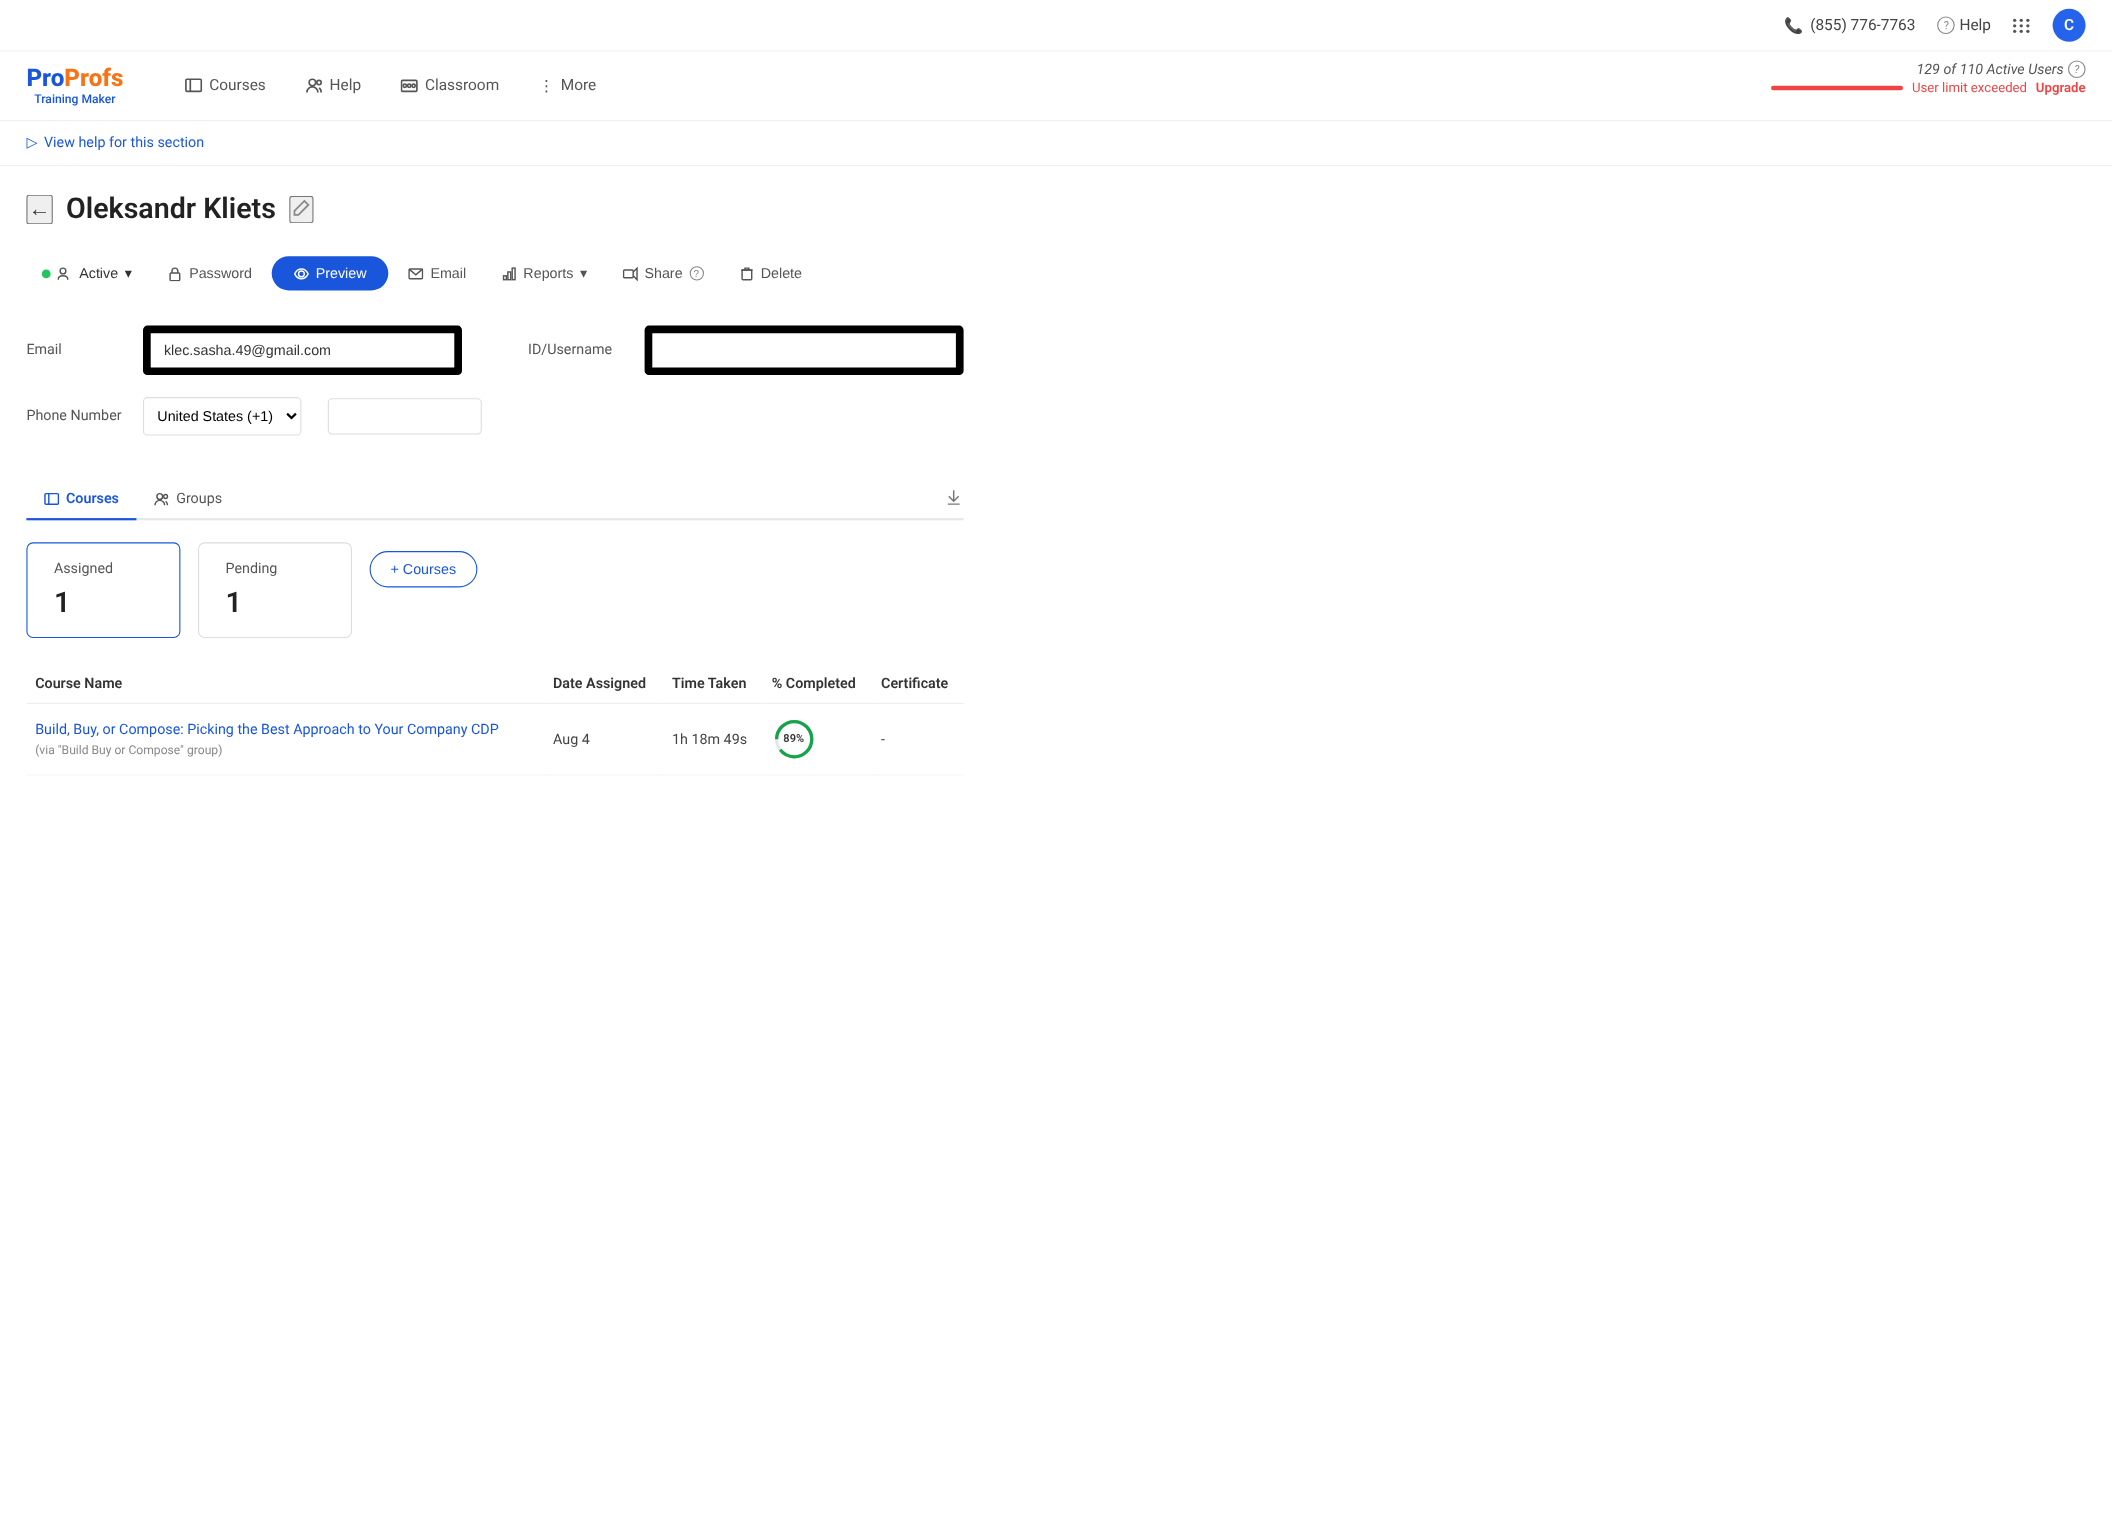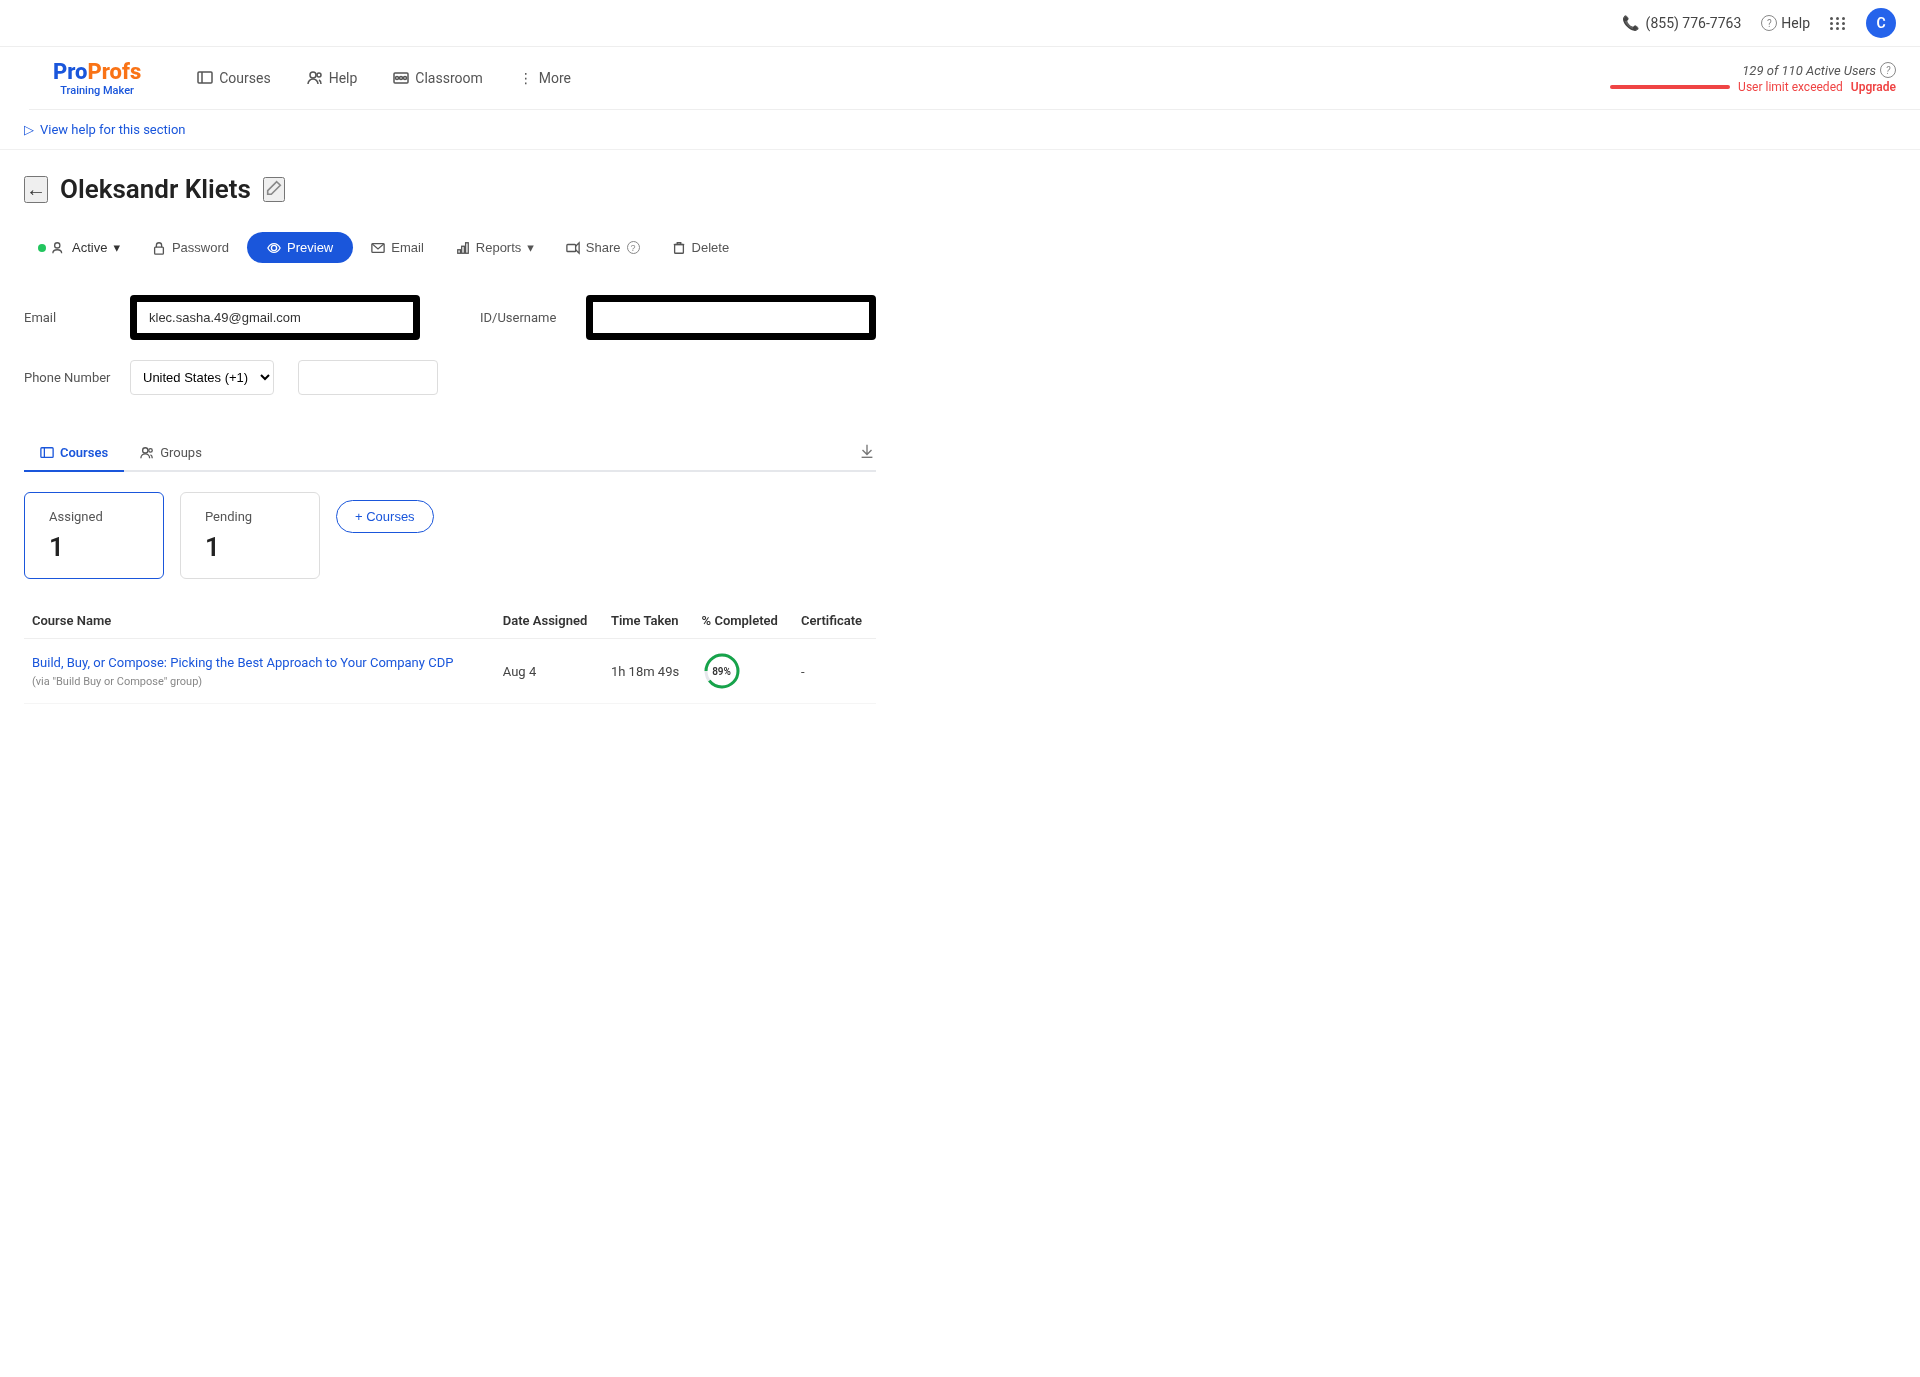--- a/index.html
+++ b/index.html
@@ -6,21 +6,21 @@
     body { font-family: -apple-system, BlinkMacSystemFont, 'Segoe UI', Roboto, sans-serif; background: #fff; color: #333; font-size: 14px; }
 
     
     .top-bar { display: flex; align-items: center; justify-content: flex-end; padding: 8px 24px; border-bottom: 1px solid #eee; gap: 20px; background: #fff; }
     .top-bar-phone { display: flex; align-items: center; gap: 6px; color: #444; font-size: 14px; }
     .top-bar-help { display: flex; align-items: center; gap: 4px; color: #444; font-size: 14px; }
     .top-bar-grid { color: #555; font-size: 18px; cursor: pointer; }
     .top-bar-avatar { width: 30px; height: 30px; background: #2563eb; border-radius: 50%; color: #fff; display: flex; align-items: center; justify-content: center; font-size: 14px; font-weight: 600; }
 
     
-    .nav { display: flex; align-items: center; padding: 0 24px; border-bottom: 1px solid #eee; background: #fff; margin-left: 29px; }
+    .nav { display: flex; padding: 0 24px; border-bottom: 1px solid #eee; background: #fff; }
     .logo { margin-right: 40px; padding: 12px 0; }
     .logo-pro { color: #1a56db; font-size: 22px; font-weight: 800; }
     .logo-profs { color: #f97316; font-size: 22px; font-weight: 800; }
     .logo-subtitle { color: #1a56db; font-size: 11px; text-align: center; font-weight: 500; }
     .nav-items { display: flex; align-items: center; gap: 4px; flex: 1; }
     .nav-item { display: flex; align-items: center; gap: 6px; padding: 20px 16px; color: #555; font-size: 14px; cursor: pointer; text-decoration: none; white-space: nowrap; }
     .nav-item svg { width: 16px; height: 16px; }
     .nav-right { display: flex; flex-direction: column; align-items: flex-end; margin-left: auto; padding: 8px 0; }
     .active-users { font-size: 13px; color: #555; display: flex; align-items: center; gap: 4px; font-style: italic; }
     .user-limit-row { display: flex; align-items: center; gap: 8px; margin-top: 2px; }
@@ -47,21 +47,21 @@
     .action-btn.active-btn { color: #333; }
     .action-btn.preview-btn { background: #1a56db; color: #fff; border-radius: 20px; padding: 8px 20px; }
     .active-dot { width: 8px; height: 8px; background: #22c55e; border-radius: 50%; display: inline-block; }
 
     
     .form-grid { display: grid; grid-template-columns: 1fr 1fr; gap: 20px 60px; margin-bottom: 20px; }
     .form-group { display: flex; align-items: center; gap: 16px; }
     .form-label { font-size: 13px; color: #555; width: 90px; flex-shrink: 0; }
     .form-input { flex: 1; padding: 8px 12px; border: 7px solid #000000; border-radius: 4px; font-size: 13px; color: #333; background: #fff; }
     .form-input:read-only { background: #f9f9f9; color: #888; }
-    .phone-group { display: flex; gap: 24px; }
+    .phone-group { display: flex; align-items: center; gap: 24px; }
     .phone-select { padding: 8px; border: 1px solid #ddd; border-radius: 4px; font-size: 13px; background: #fff; }
     .phone-input { padding: 8px 12px; border: 1px solid #ddd; border-radius: 4px; font-size: 13px; width: 140px; }
 
     
     .show-more { color: #1a56db; font-size: 13px; cursor: pointer; display: flex; align-items: center; gap: 4px; margin-bottom: 20px; }
 
     
     .tabs-bar { display: flex; align-items: center; border-bottom: 2px solid #e5e7eb; margin-bottom: 20px; }
     .tab-item { padding: 10px 16px; font-size: 13px; color: #555; cursor: pointer; display: flex; align-items: center; gap: 6px; border-bottom: 2px solid transparent; margin-bottom: -2px; }
     .tab-item.active { color: #1a56db; border-bottom-color: #1a56db; font-weight: 600; }

